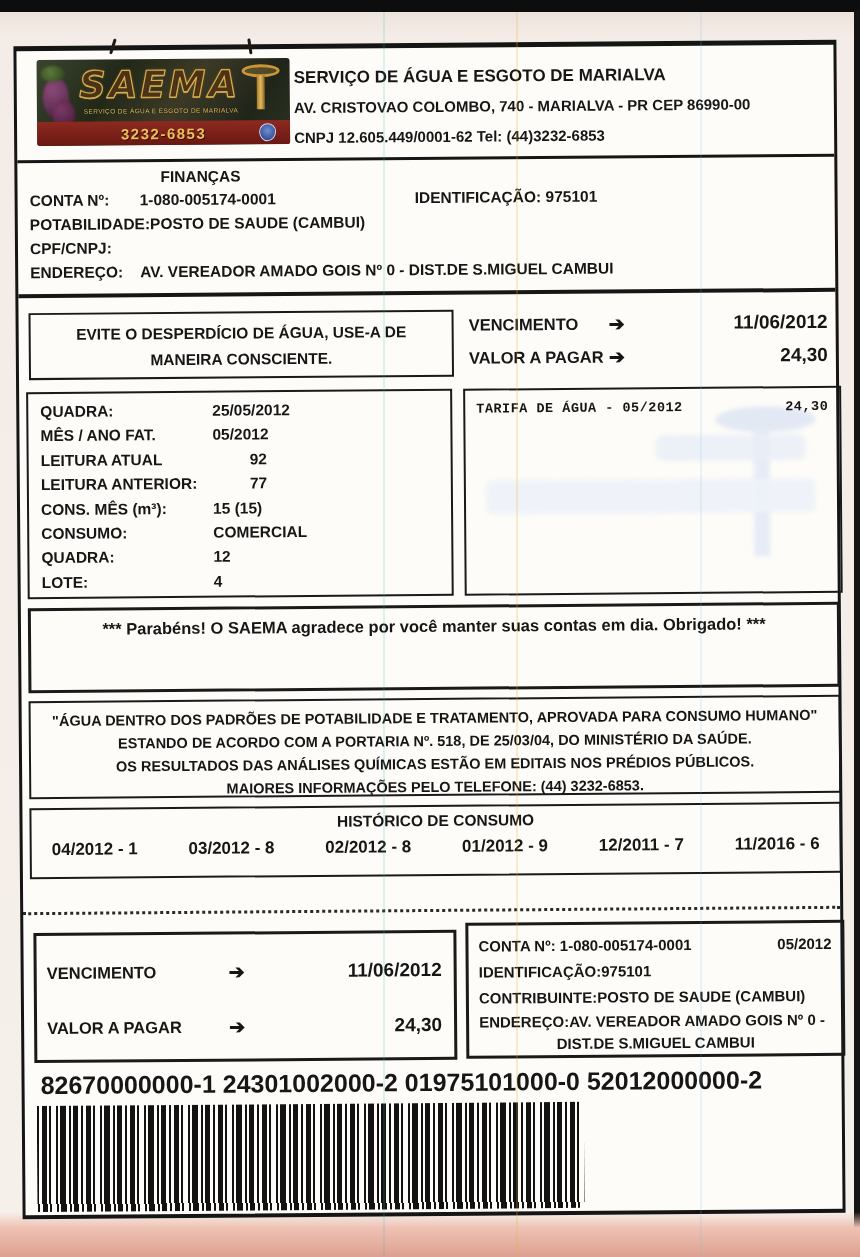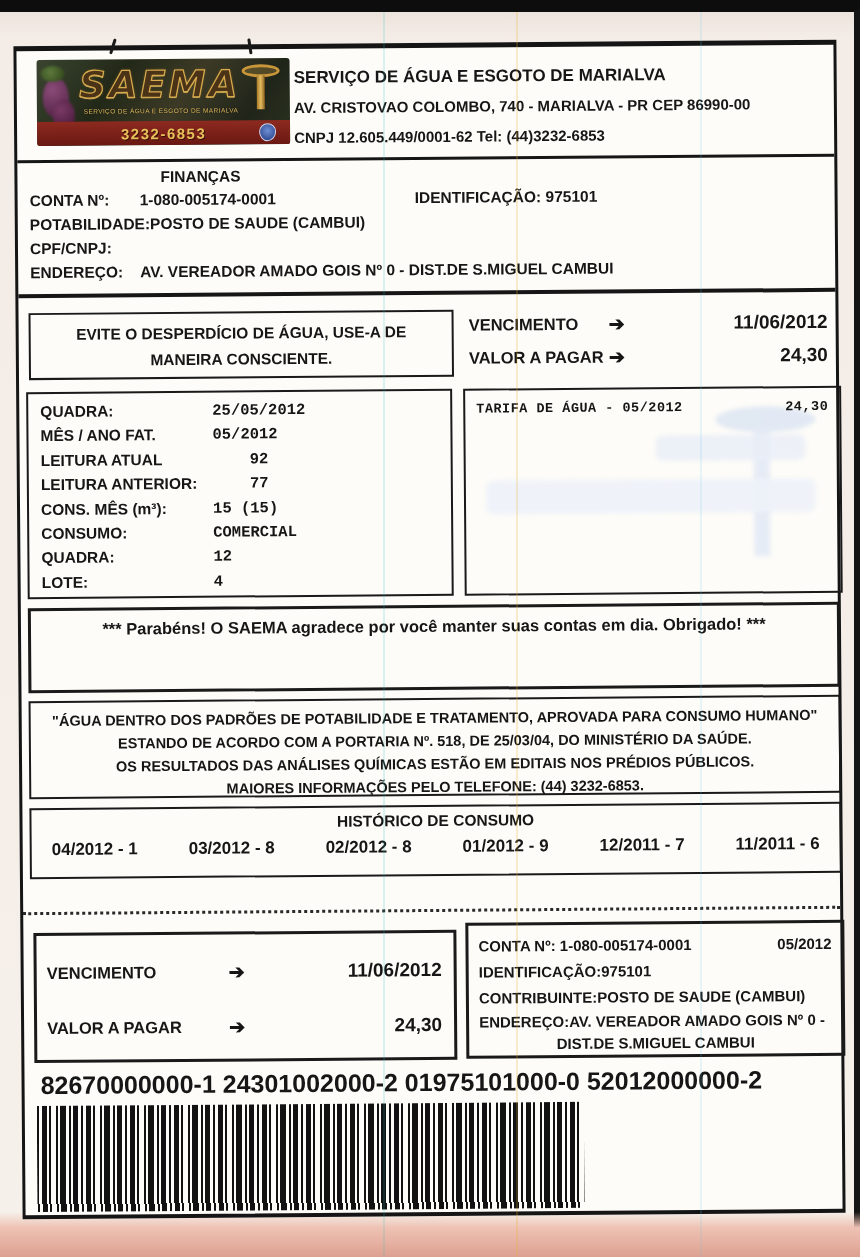--- a/index.html
+++ b/index.html
@@ -61,21 +61,21 @@
   .box{border:2px solid #1a1a1a;background:transparent;}
   .notice-box{left:10px;top:262px;width:425px;height:67px;text-align:center;
     font-size:15.5px;line-height:26px;padding-top:7px;}
   .pay-row{display:flex;align-items:center;}
   .pay-arrow{font-size:19px;}
   .pay-value{margin-left:auto;font-size:19px;}
   .pay-label{font-size:16.5px;}
 
   .details-box{left:7px;top:341px;width:426px;height:207px;padding:9px 0 0 12px;}
   .d-row{position:relative;height:24.4px;font-size:15.5px;white-space:nowrap;}
-  .d-val{position:absolute;left:172px;font-family:Liberation Mono, monospace;}
+  .d-val{position:absolute;left:172px;}
   .d-val.indent{left:209px;}
 
   .tariff-box{left:444px;top:341px;width:378px;height:207px;overflow:hidden;}
   .tariff-line{position:absolute;left:11px;top:11px;right:11px;display:flex;
     font-family:"Liberation Mono", monospace;font-size:13.5px;font-weight:700;letter-spacing:.5px;}
   .tariff-amt{margin-left:auto;}
   .wm{position:absolute;pointer-events:none;filter:blur(2px);}
   .wm1{left:250px;top:18px;width:100px;height:26px;border-radius:50%;background:#dfe7f3;opacity:.9;}
   .wm2{left:288px;top:38px;width:16px;height:130px;background:#e4eaf5;opacity:.9;}
   .wm3{left:20px;top:90px;width:330px;height:34px;background:#eef2f9;opacity:.9;border-radius:8px;}
@@ -210,21 +210,21 @@
   </div>
 
   <div class="abs box history-box">
     <div class="history-title b">HISTÓRICO DE CONSUMO</div>
     <div class="history-row b">
       <span>04/2012 - 1</span>
       <span>03/2012 - 8</span>
       <span>02/2012 - 8</span>
       <span>01/2012 - 9</span>
       <span>12/2011 - 7</span>
-      <span>11/2011 - 6</span>
+      <span>11/2016 - 6</span>
     </div>
   </div>
 
   <div class="abs perforation"></div>
 
   <div class="abs box stub-left">
     <div class="pay-row" style="top:26px;">
       <span class="pay-label b">VENCIMENTO</span>
       <span class="pay-arrow abs b" style="left:182px;">➔</span>
       <span class="pay-value b">11/06/2012</span>

